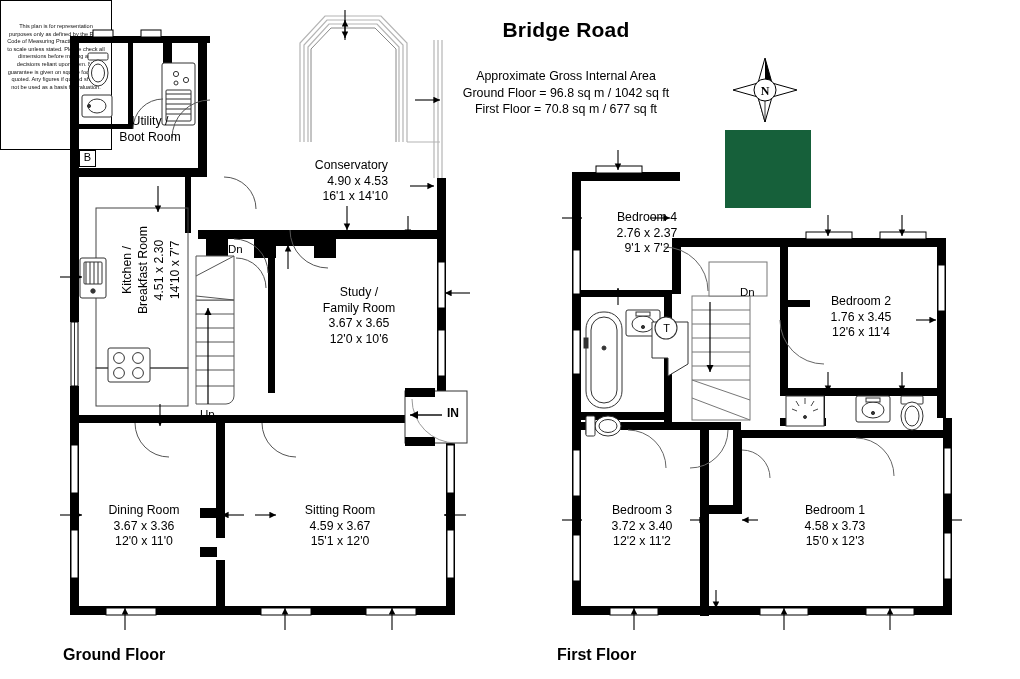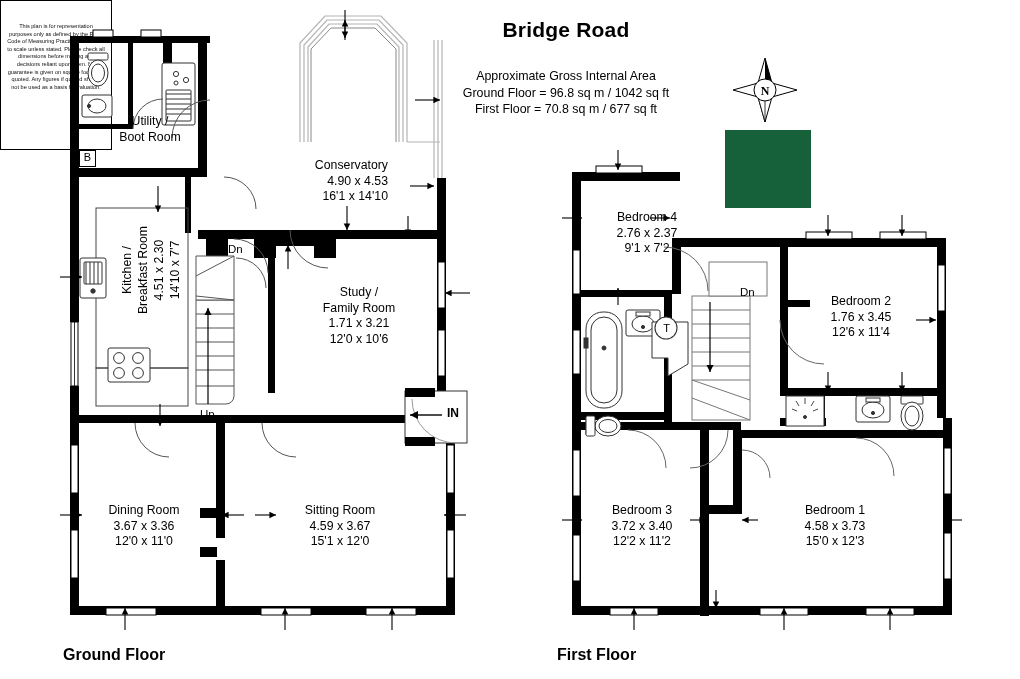--- a/index.html
+++ b/index.html
@@ -440,21 +440,21 @@
   <span class="nm">Breakfast Room</span>
 </div>
 <div class="room vert" style="left:152px;top:350px;width:160px;transform:rotate(-90deg);transform-origin:0 0;">
   <span class="dm">4.51 x 2.30</span>
   <span class="dm">14'10 x 7'7</span>
 </div>
 
 <div class="room" style="left:294px;top:285px;width:130px;">
   <span class="nm">Study /</span>
   <span class="nm">Family Room</span>
-  <span class="dm">1.71 x 3.21</span>
+  <span class="dm">3.67 x 3.65</span>
   <span class="dm">12'0 x 10'6</span>
 </div>
 
 <div class="room" style="left:79px;top:503px;width:130px;">
   <span class="nm">Dining Room</span>
   <span class="dm">3.67 x 3.36</span>
   <span class="dm">12'0 x 11'0</span>
 </div>
 
 <div class="room" style="left:270px;top:503px;width:140px;">

